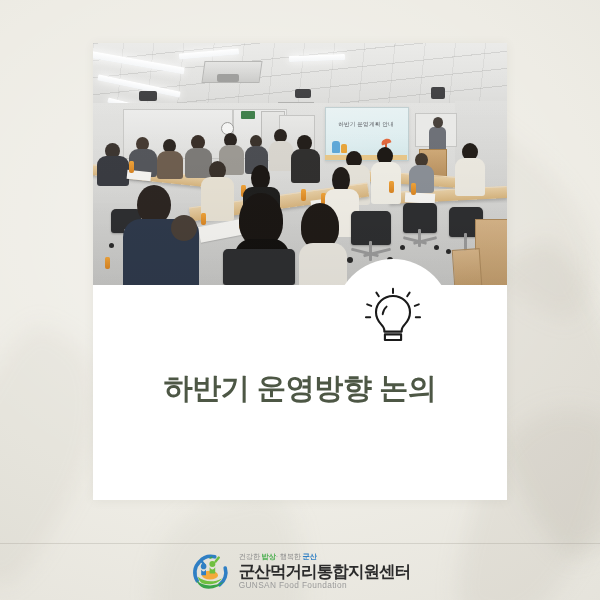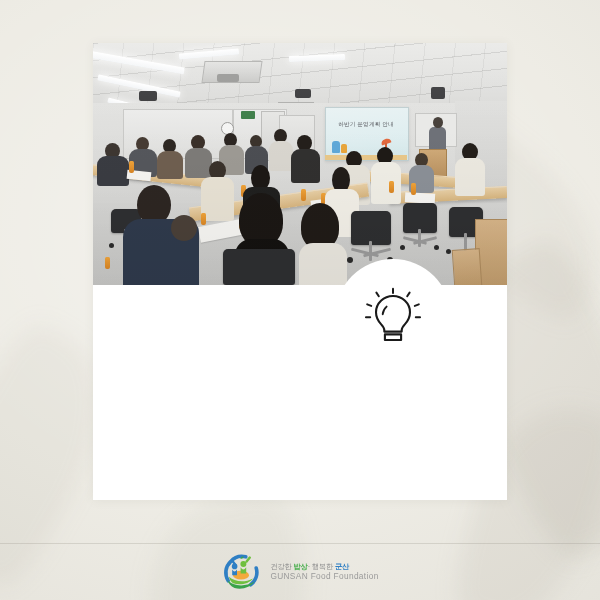--- a/index.html
+++ b/index.html
@@ -376,20 +376,21 @@
     height: 40px;
     flex: 0 0 40px;
   }
   .logo-text { position: relative; line-height: 1; }
   .logo-tag {
     font-size: 7.3px;
     color: #8d8d8d;
     letter-spacing: -0.2px;
     margin-bottom: 2px;
     white-space: nowrap;
+    font-family: Liberation Serif, serif;
   }
   .logo-tag .hl-green { color: #4caf50; font-weight: 700; }
   .logo-tag .hl-blue  { color: #2f7fc4; font-weight: 700; }
   .logo-name {
     font-size: 16.5px;
     font-weight: 700;
     color: #2b2b2b;
     letter-spacing: -0.9px;
     white-space: nowrap;
     margin-bottom: 2px;
@@ -583,20 +584,21 @@
         <div class="head" style="left:2px; top:0;  width:38px; height:46px; background:#201b17; border-radius:50% 50% 42% 42%;"></div>
         <div class="torso" style="left:0;  top:40px; width:48px; height:82px; background:#e9e6de; border-radius:14px 14px 4px 4px;"></div>
       </div>
       <div class="ph chair" style="left:130px;top:206px;width:72px;height:36px;"></div>
       <div class="ph bottle bo8"></div>
 
       <div class="ph" style="inset:0; background:linear-gradient(180deg, rgba(255,255,255,0.10) 0%, rgba(255,255,255,0) 35%, rgba(0,0,0,0.05) 100%);"></div>
     </div>
 
     <div class="card-text">
+      <div class="title">하반기 운영방향 논의</div>
     </div>
 
     <div class="bulb-badge">
       <svg class="bulb-svg" width="56" height="60" viewBox="0 0 56 60" fill="none" stroke="#1a1a1a" stroke-width="2.1" stroke-linecap="round" stroke-linejoin="round">
         <path d="M28 9
                  C 18.6 9 11 16.4 11 25.2
                  c 0 5.4 2.6 9.3 5.2 12.2
                  c 1.9 2.1 3.1 3.6 3.1 5.6
                  l 0 1.6 l 17.4 0 l 0 -1.6
                  c 0 -2 1.2 -3.5 3.1 -5.6
@@ -637,17 +639,18 @@
       <circle cx="56" cy="30" r="7.5" fill="#6fbf3f"></circle>
       <path d="M49 38 q 7 11 14 0 l 0 16 l -14 0 Z" fill="#6fbf3f"></path>
       <path d="M64 24 l 8 -10" stroke="#6fbf3f" stroke-width="6" stroke-linecap="round" fill="none"></path>
       <path d="M48 16 q 4 -6 9 -4 q -3 7 -9 4 Z" fill="#3aa34a"></path>
     </svg>
 
     <div class="logo-text">
       <div class="logo-tag">
         <span>건강한 </span><span class="hl-green">밥상</span><span>· 행복한 </span><span class="hl-blue">군산</span>
       </div>
+      <div class="logo-name">군산먹거리통합지원센터</div>
       <div class="logo-en">GUNSAN Food Foundation</div>
     </div>
   </div>
 
 </div>
 
 </body></html>

